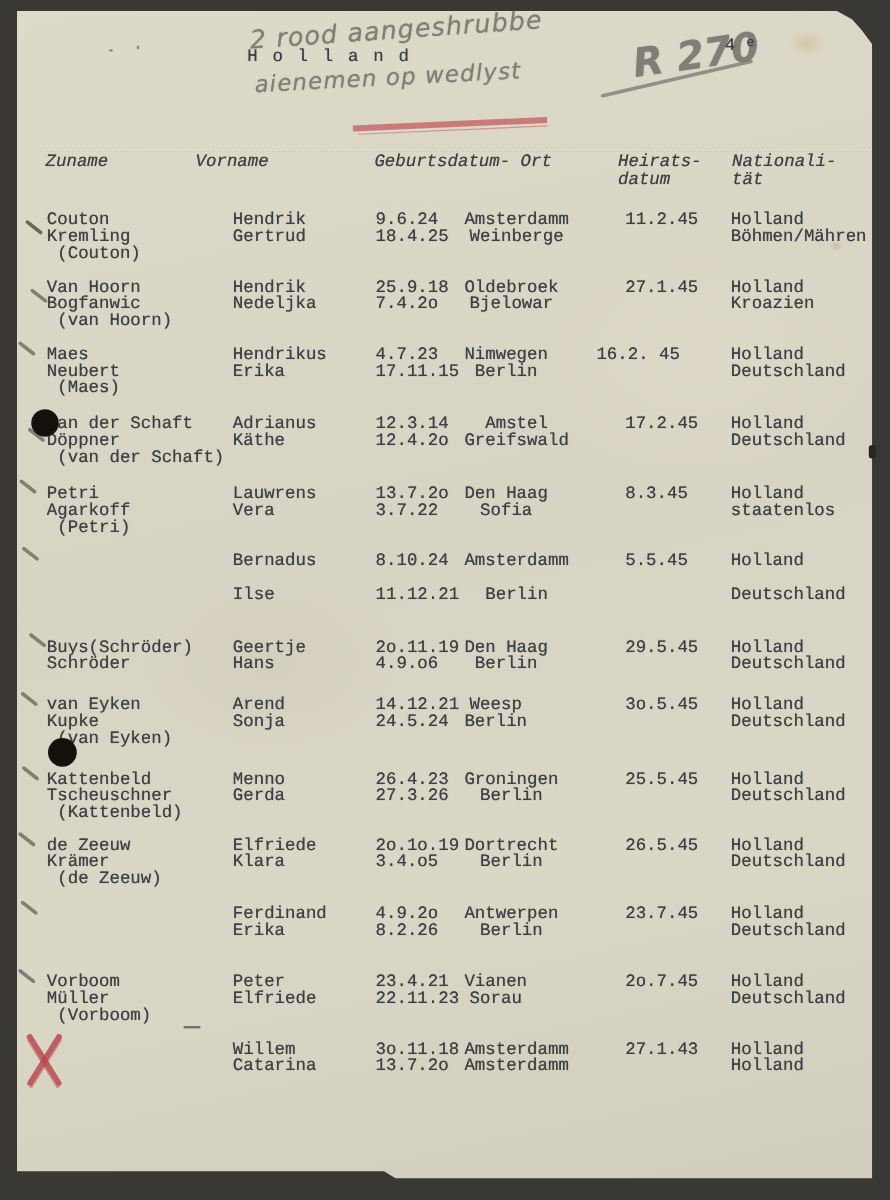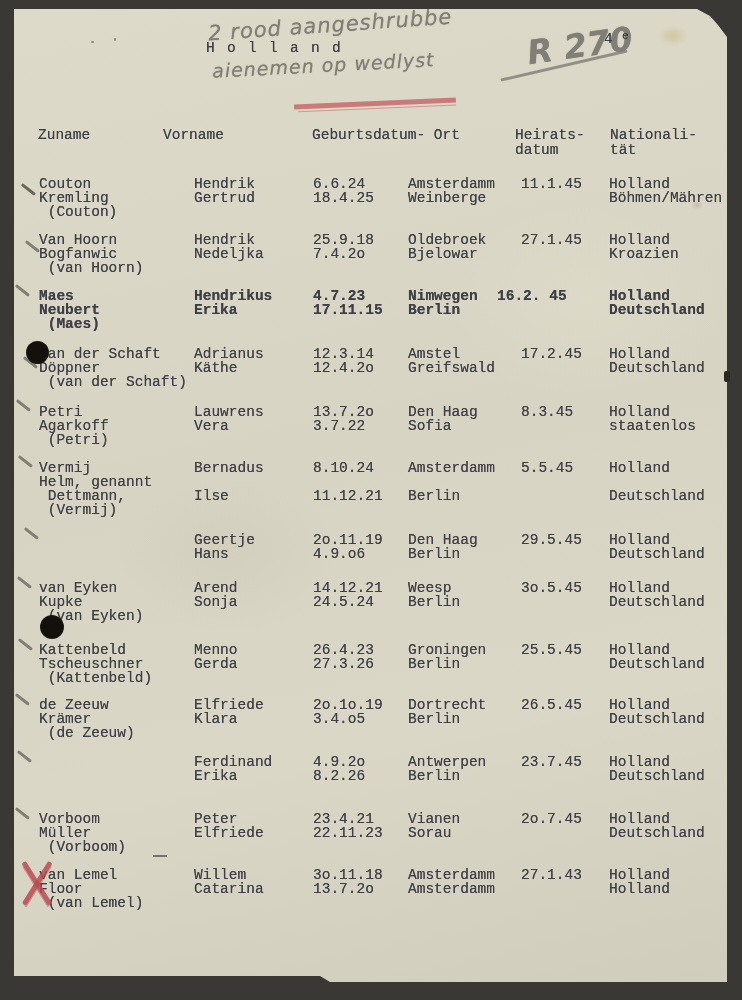--- a/index.html
+++ b/index.html
@@ -11,25 +11,25 @@
       radial-gradient(22px 16px at 659px 27px, rgba(189,160,80,.30), rgba(189,160,80,0) 70%),
       radial-gradient(9px 7px at 683px 196px, rgba(170,110,90,.28), rgba(170,110,90,0) 70%),
       radial-gradient(160px 110px at 30% 56%, rgba(120,110,88,.06), rgba(120,110,88,0) 70%),
       radial-gradient(200px 140px at 80% 30%, rgba(235,230,210,.25), rgba(235,230,210,0) 70%),
       linear-gradient(168deg,#dedac9 0%,#d8d4c3 45%,#dbd7c6 72%,#d1cdbc 100%);
     clip-path:polygon(0px 0px,683px 0px,696px 7px,704px 16px,713px 28px,713px 973px,316px 973px,306px 967px,0px 967px);
     box-shadow:0 0 14px rgba(0,0,0,.45);
   }
   .typed{position:absolute;color:#3e3e46;font-size:14.5px;line-height:14px;white-space:pre;
          text-shadow:0 0 .6px rgba(62,62,70,.75);}
-  .hdr{line-height:15px;}
+  .hdr{line-height:15px;font-style:italic;}
   .cell{position:absolute;top:0;}
   .row{position:absolute;left:0;width:742px;height:14px;}
   .col-zuname{left:39px;} .col-vorname{left:166px;margin-left:28px;} .col-geb{left:313px;}
-  .col-ort{left:408px;}  .col-heirat{left:521px;}  .col-nat{left:609px;}
+  .col-ort{left:387px;text-align:center;}  .col-heirat{left:521px;}  .col-nat{left:609px;}
   .r3 .col-heirat{left:497px;}
   .h-zuname{left:38px;} .h-vorname{left:163px;} .h-geb{left:312px;}
   .h-heirat{left:515px;} .h-nat{left:610px;}
   .pencil{position:absolute;color:#807e76;font-family:"DejaVu Sans",sans-serif;font-style:italic;
           text-shadow:0 0 1px rgba(130,128,120,.8);}
   .wavy-wrap{position:absolute;height:8px;overflow:hidden;}
   .hole{position:absolute;border-radius:50%;background:radial-gradient(circle,#14110d 62%,#26231e 78%,rgba(20,17,13,0) 86%);}
   .tick{position:absolute;width:17px;height:2.6px;background:rgba(104,102,94,.78);
         border-radius:2px;transform:rotate(38deg);}
   .speck{position:absolute;background:#55524e;opacity:.6;border-radius:1px;}
@@ -91,43 +91,43 @@
     <div class="typed hdr h-nat" style="top:128px;">Nationali-
 tät</div>
   </div>
 
   <div class="row" style="top:177px;">
     <div class="typed cell col-zuname">Couton
 Kremling
  (Couton)</div>
     <div class="typed cell col-vorname">Hendrik
 Gertrud</div>
-    <div class="typed cell col-geb">6.6.24
+    <div class="typed cell col-geb">9.6.24
 18.4.25</div>
     <div class="typed cell col-ort">Amsterdamm
 Weinberge</div>
-    <div class="typed cell col-heirat">11.1.45</div>
+    <div class="typed cell col-heirat">11.2.45</div>
     <div class="typed cell col-nat">Holland
 Böhmen/Mähren</div>
   </div>
   <div class="row" style="top:233px;font-family:Liberation Mono, monospace;">
     <div class="typed cell col-zuname">Van Hoorn
 Bogfanwic
  (van Hoorn)</div>
     <div class="typed cell col-vorname">Hendrik
 Nedeljka</div>
     <div class="typed cell col-geb">25.9.18
 7.4.2o</div>
     <div class="typed cell col-ort">Oldebroek
 Bjelowar</div>
     <div class="typed cell col-heirat">27.1.45</div>
     <div class="typed cell col-nat">Holland
 Kroazien</div>
   </div>
-  <div class="row r3" style="top:289px;font-weight:bold;">
+  <div class="row r3" style="top:289px;">
     <div class="typed cell col-zuname">Maes
 Neubert
  (Maes)</div>
     <div class="typed cell col-vorname">Hendrikus
 Erika</div>
     <div class="typed cell col-geb">4.7.23
 17.11.15</div>
     <div class="typed cell col-ort">Nimwegen
 Berlin</div>
     <div class="typed cell col-heirat">16.2. 45</div>
@@ -156,39 +156,37 @@
 Vera</div>
     <div class="typed cell col-geb">13.7.2o
 3.7.22</div>
     <div class="typed cell col-ort">Den Haag
 Sofia</div>
     <div class="typed cell col-heirat">8.3.45</div>
     <div class="typed cell col-nat">Holland
 staatenlos</div>
   </div>
   <div class="row" style="top:461px;">
-    <div class="typed cell col-zuname">Vermij
-Helm, genannt
- Dettmann,
- (Vermij)</div>
     <div class="typed cell col-vorname">Bernadus
 
 Ilse</div>
     <div class="typed cell col-geb">8.10.24
 
 11.12.21</div>
     <div class="typed cell col-ort">Amsterdamm
 
 Berlin</div>
     <div class="typed cell col-heirat">5.5.45</div>
     <div class="typed cell col-nat">Holland
 
 Deutschland</div>
   </div>
   <div class="row" style="top:533px;">
+    <div class="typed cell col-zuname">Buys(Schröder)
+Schröder</div>
     <div class="typed cell col-vorname">Geertje
 Hans</div>
     <div class="typed cell col-geb">2o.11.19
 4.9.o6</div>
     <div class="typed cell col-ort">Den Haag
 Berlin</div>
     <div class="typed cell col-heirat">29.5.45</div>
     <div class="typed cell col-nat">Holland
 Deutschland</div>
   </div>
@@ -253,23 +251,20 @@
 Elfriede</div>
     <div class="typed cell col-geb">23.4.21
 22.11.23</div>
     <div class="typed cell col-ort">Vianen
 Sorau</div>
     <div class="typed cell col-heirat">2o.7.45</div>
     <div class="typed cell col-nat">Holland
 Deutschland</div>
   </div>
   <div class="row" style="top:868px;">
-    <div class="typed cell col-zuname">van Lemel
-Floor
- (van Lemel)</div>
     <div class="typed cell col-vorname">Willem
 Catarina</div>
     <div class="typed cell col-geb">3o.11.18
 13.7.2o</div>
     <div class="typed cell col-ort">Amsterdamm
 Amsterdamm</div>
     <div class="typed cell col-heirat">27.1.43</div>
     <div class="typed cell col-nat">Holland
 Holland</div>
   </div>

